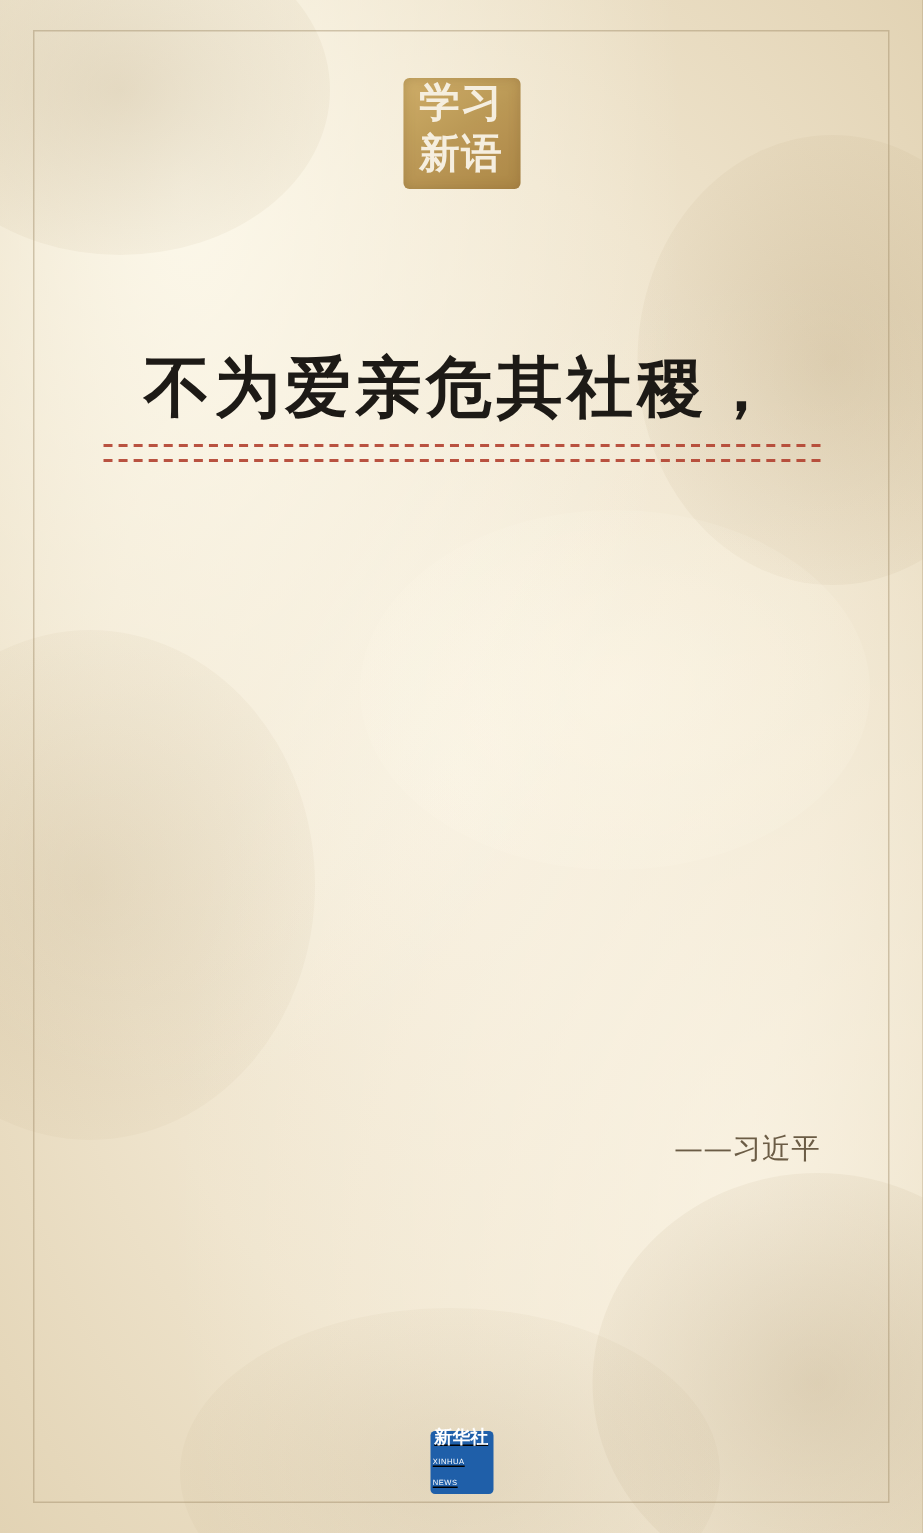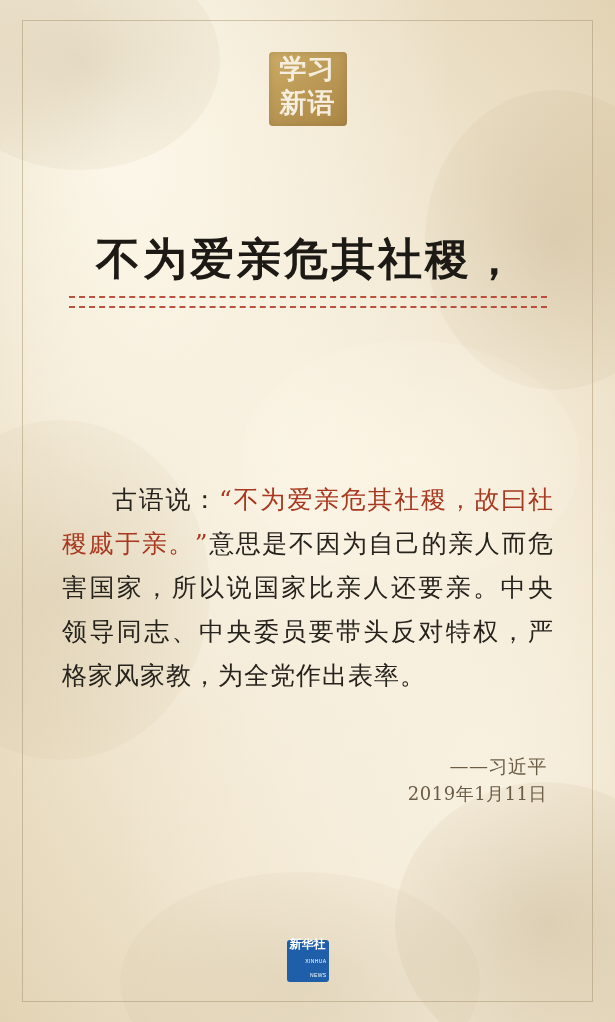--- a/index.html
+++ b/index.html
@@ -132,23 +132,24 @@
     color: #6b5c45;
     letter-spacing: 0.5px;
   }
   .attrib .name { font-size: 19px; }
 
   
   .footer {
     position: absolute;
     left: 50%;
     transform: translateX(-50%);
-    bottom: 40px;
+    bottom: 26px;
     width: 60px;
-    text-align: right;
+    text-align: left;
+    text-decoration: underline;
   }
   .xinhua-badge {
     width: 42px;
     height: 42px;
     margin: 0 auto;
     background: #1f5fa9;
     border-radius: 3px;
     color: #ffffff;
     font-family: "DejaVu Serif", serif;
     font-size: 13px;
@@ -187,25 +188,23 @@
         <span>新语</span>
       </div>
     </div>
 
     <div class="headline">
       <div class="hl-line">不为爱亲危其社稷，</div>
       <div class="hl-rule"></div>
       <div class="hl-rule second"></div>
     </div>
 
-    <div class="body-text"><span>古语说：</span><span class="quote-red">“不为爱亲危其社稷，故曰社稷戚于亲。”</span><span>意思是不因为自己的亲人而危害国家，所以说国家比亲人还要亲。中央领导同志、中央委员要带头反对特权，严格家风家教，为全党作出表率。</span></div>
 
     <div class="attrib">
       <div class="name">——习近平</div>
-      <div>2019年1月11日</div>
     </div>
 
     <div class="footer">
       <div class="xinhua-badge">
         <div class="cn">新华社</div>
         <div class="en">XINHUA NEWS</div>
         <div class="bar"></div>
       </div>
     </div>
 

